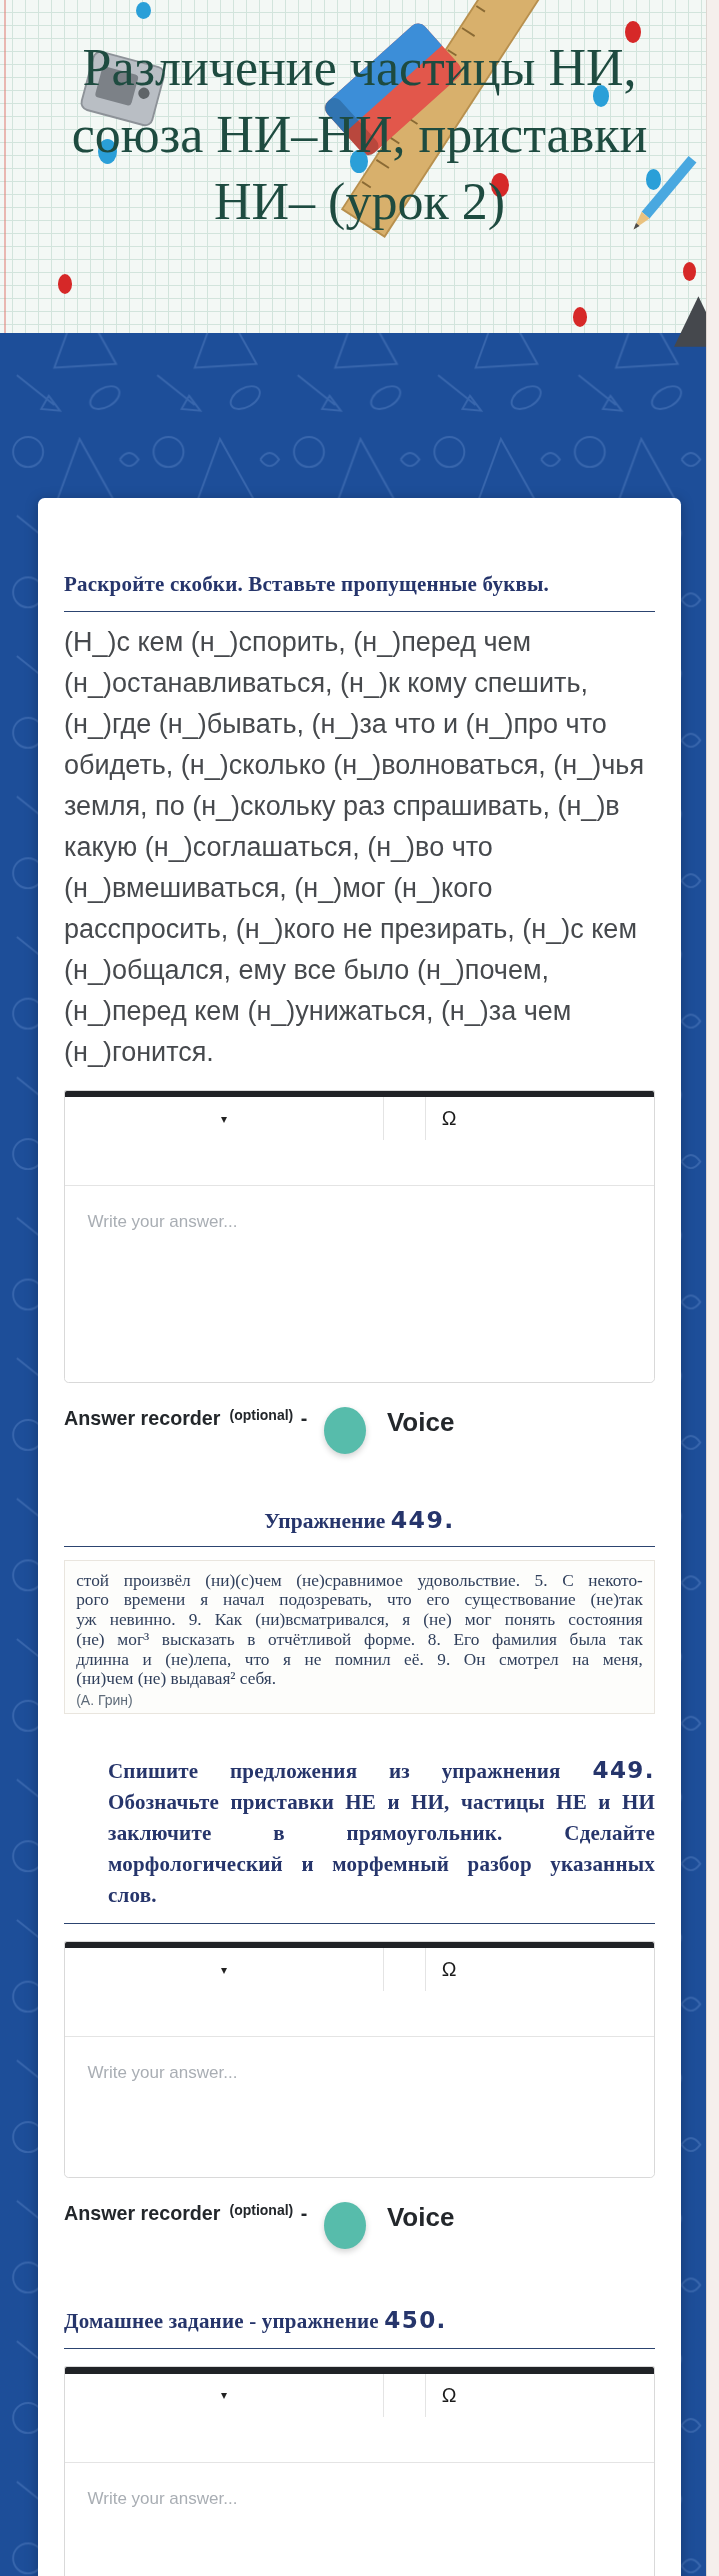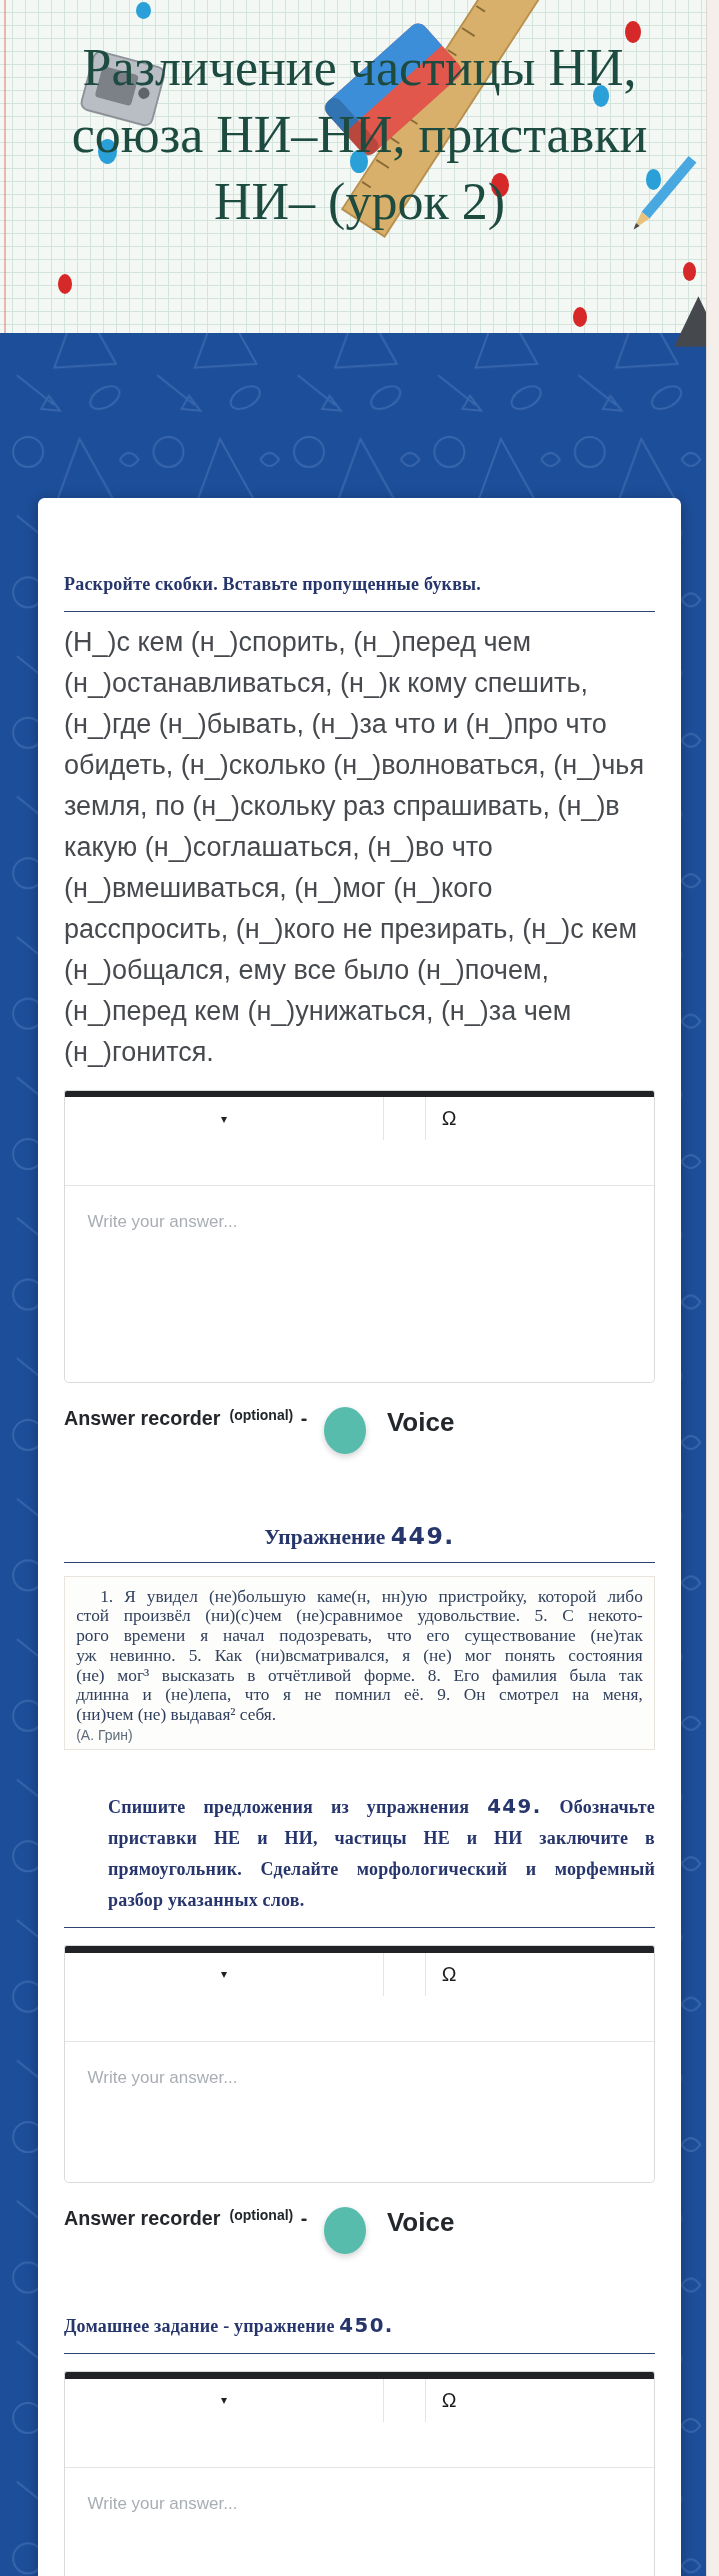--- a/index.html
+++ b/index.html
@@ -30,21 +30,21 @@
   
   .card{
     position:relative;z-index:2;
     margin:263px 0 0 38px;width:643px;min-height:2282px;box-sizing:border-box;
     background:#fff;border-radius:6.6px;
     box-shadow:0 2.8px 13px rgba(0,0,0,.28);
     padding:71px 26px 9.4px;
   }
   .q-heading{
     margin:0;font-family:"Liberation Serif",serif;font-weight:700;
-    font-size:18px;line-height:31px;color:#26356b;letter-spacing:0.2px;
+    font-size:21px;line-height:31px;color:#26356b;letter-spacing:0.2px;
   }
   .justify{text-align:justify;margin-left:44px;}
   .ex-num{font-family:"DejaVu Sans",sans-serif;font-weight:800;font-size:1.1em;letter-spacing:1.4px;}
   .rule{height:0;border-top:1.9px solid #2c4470;margin-top:11.2px;}
   .q-body{margin:9.4px 0 0;font-size:27px;line-height:41px;color:#46494d;}
 
   
   .editor{margin-top:17px;border:0.9px solid #d9d9d9;border-radius:1.9px 1.9px 4.7px 4.7px;background:#fff;}
   .editor-topbar{height:6.6px;background:#202226;border-radius:1.9px 1.9px 0 0;}
   .toolbar{height:88px;}
@@ -68,21 +68,21 @@
   .rec-label{font-size:19.7px;font-weight:700;color:#23272b;}
   .rec-optional{font-size:14px;font-weight:700;color:#23272b;margin-left:9px;}
   .rec-dash{font-size:19.7px;font-weight:800;color:#23272b;margin-left:7.5px;}
   .rec-circle{
     width:42px;height:47px;border-radius:50%;border:none;cursor:pointer;
     background:#57bcab;margin-left:17px;box-shadow:0 2.8px 6.6px rgba(0,0,0,.18);
   }
   .rec-voice{font-size:26px;font-weight:700;color:#23272b;margin-left:20.6px;}
 
   
-  .sec-exercise{margin-top:68px;}
+  .sec-exercise{margin-top:52px;}
   .ex-title{margin:0;text-align:center;font-family:"Liberation Serif",serif;font-weight:700;
     font-size:21.5px;line-height:28px;color:#26356b;}
   .scan{margin:13px 0 0;padding:9.4px 11.2px 5.6px;border:0.9px solid #e9e5de;background:#fdfdfb;}
   .scan-line{
     font-family:"Liberation Serif",serif;font-size:17.3px;line-height:19.7px;color:#31405c;
     text-align:justify;text-align-last:justify;
   }
   .scan-line.first{text-indent:24px;}
   .scan-line.last{text-align-last:left;}
   .attribution{font-size:14px;color:#5e6b79;margin-top:2.8px;font-family:"Liberation Sans",sans-serif;}
@@ -198,24 +198,23 @@
     </div>
   </section>
 
   <section class="sec-exercise">
     <h2 class="ex-title">
       <span>Упражнение</span>
       <span class="ex-num">449.</span>
     </h2>
     <div class="rule"></div>
     <figure class="scan" style="margin-left:0;margin-right:0;">
-      <div class="scan-line first">1. Я увидел (не)большую каме(н, нн)ую пристройку, которой либо</div>
       <div class="scan-line">стой произвёл (ни)(с)чем (не)сравнимое удовольствие. 5. С некото-</div>
       <div class="scan-line">рого времени я начал подозревать, что его существование (не)так</div>
-      <div class="scan-line">уж невинно. 5. Как (ни)всматривался, я (не) мог понять состояния</div>
+      <div class="scan-line">уж невинно. 9. Как (ни)всматривался, я (не) мог понять состояния</div>
       <div class="scan-line">(не) мог³ высказать в отчётливой форме. 8. Его фамилия была так</div>
       <div class="scan-line">длинна и (не)лепа, что я не помнил её. 9. Он смотрел на меня,</div>
       <div class="scan-line last">(ни)чем (не) выдавая² себя.</div>
       <figcaption class="attribution">(А. Грин)</figcaption>
     </figure>
   </section>
 
   <section class="sec-q2">
     <h2 class="q-heading justify">
       <span>Спишите предложения из упражнения</span>

